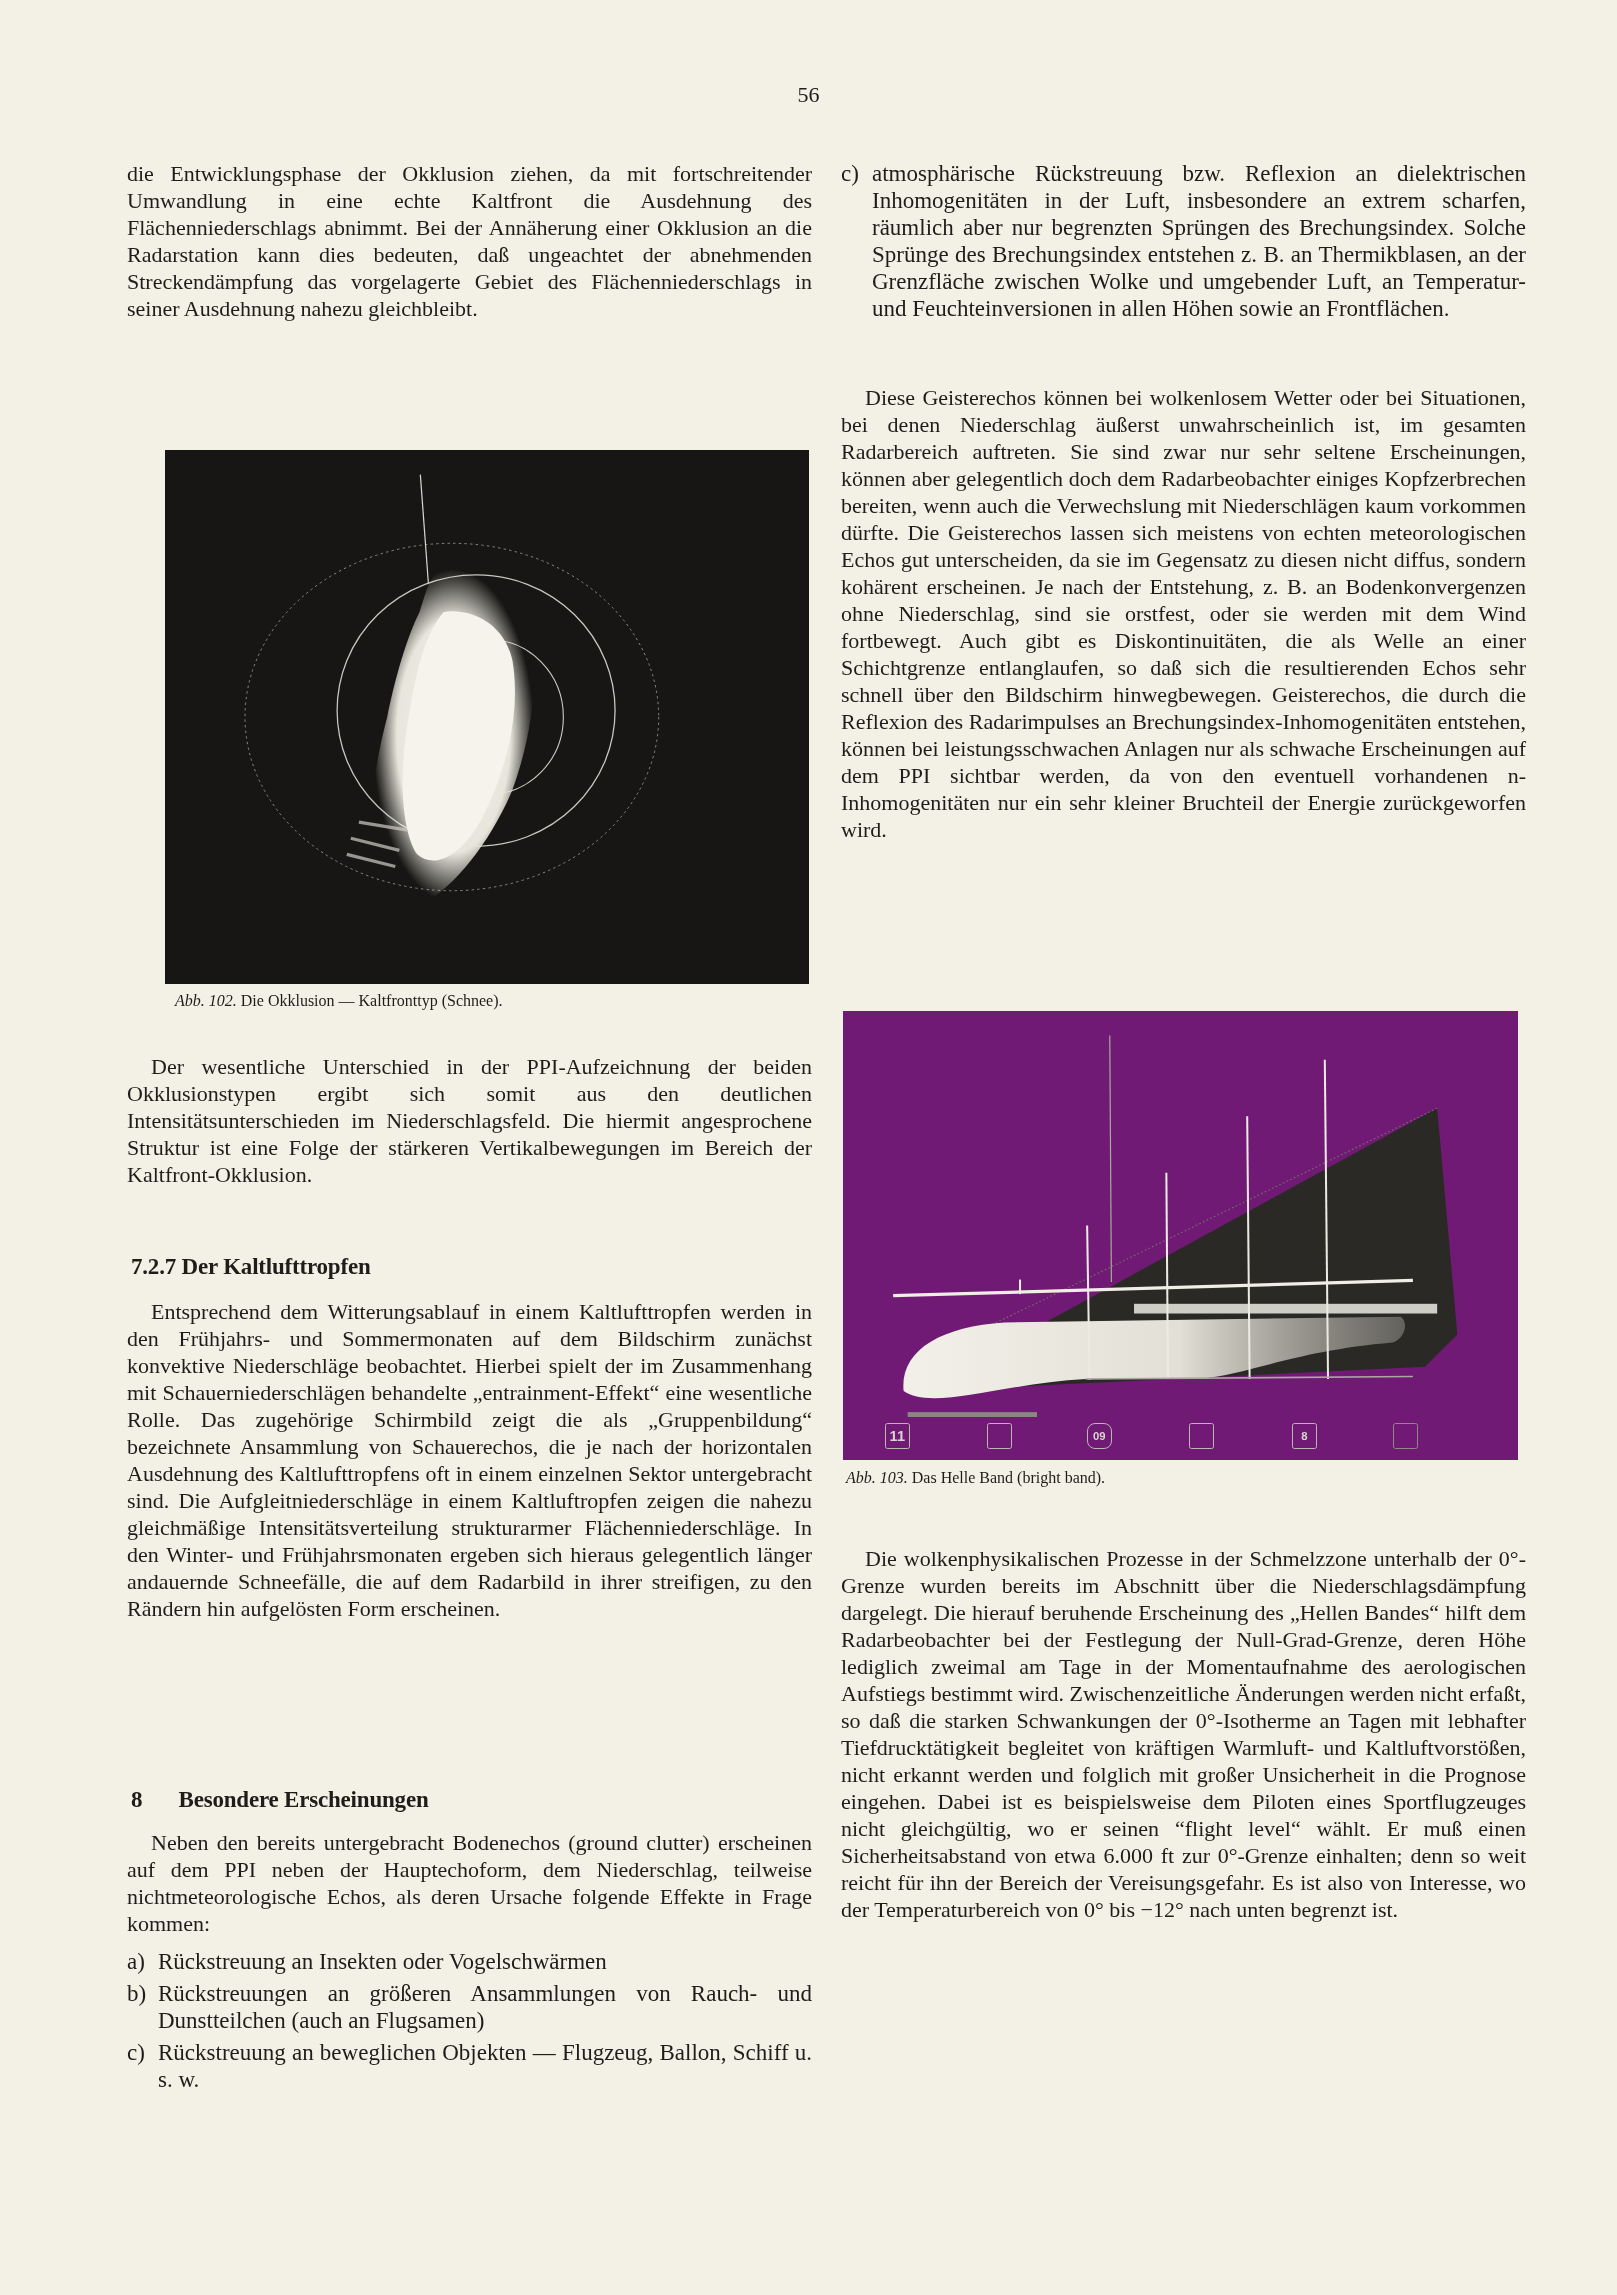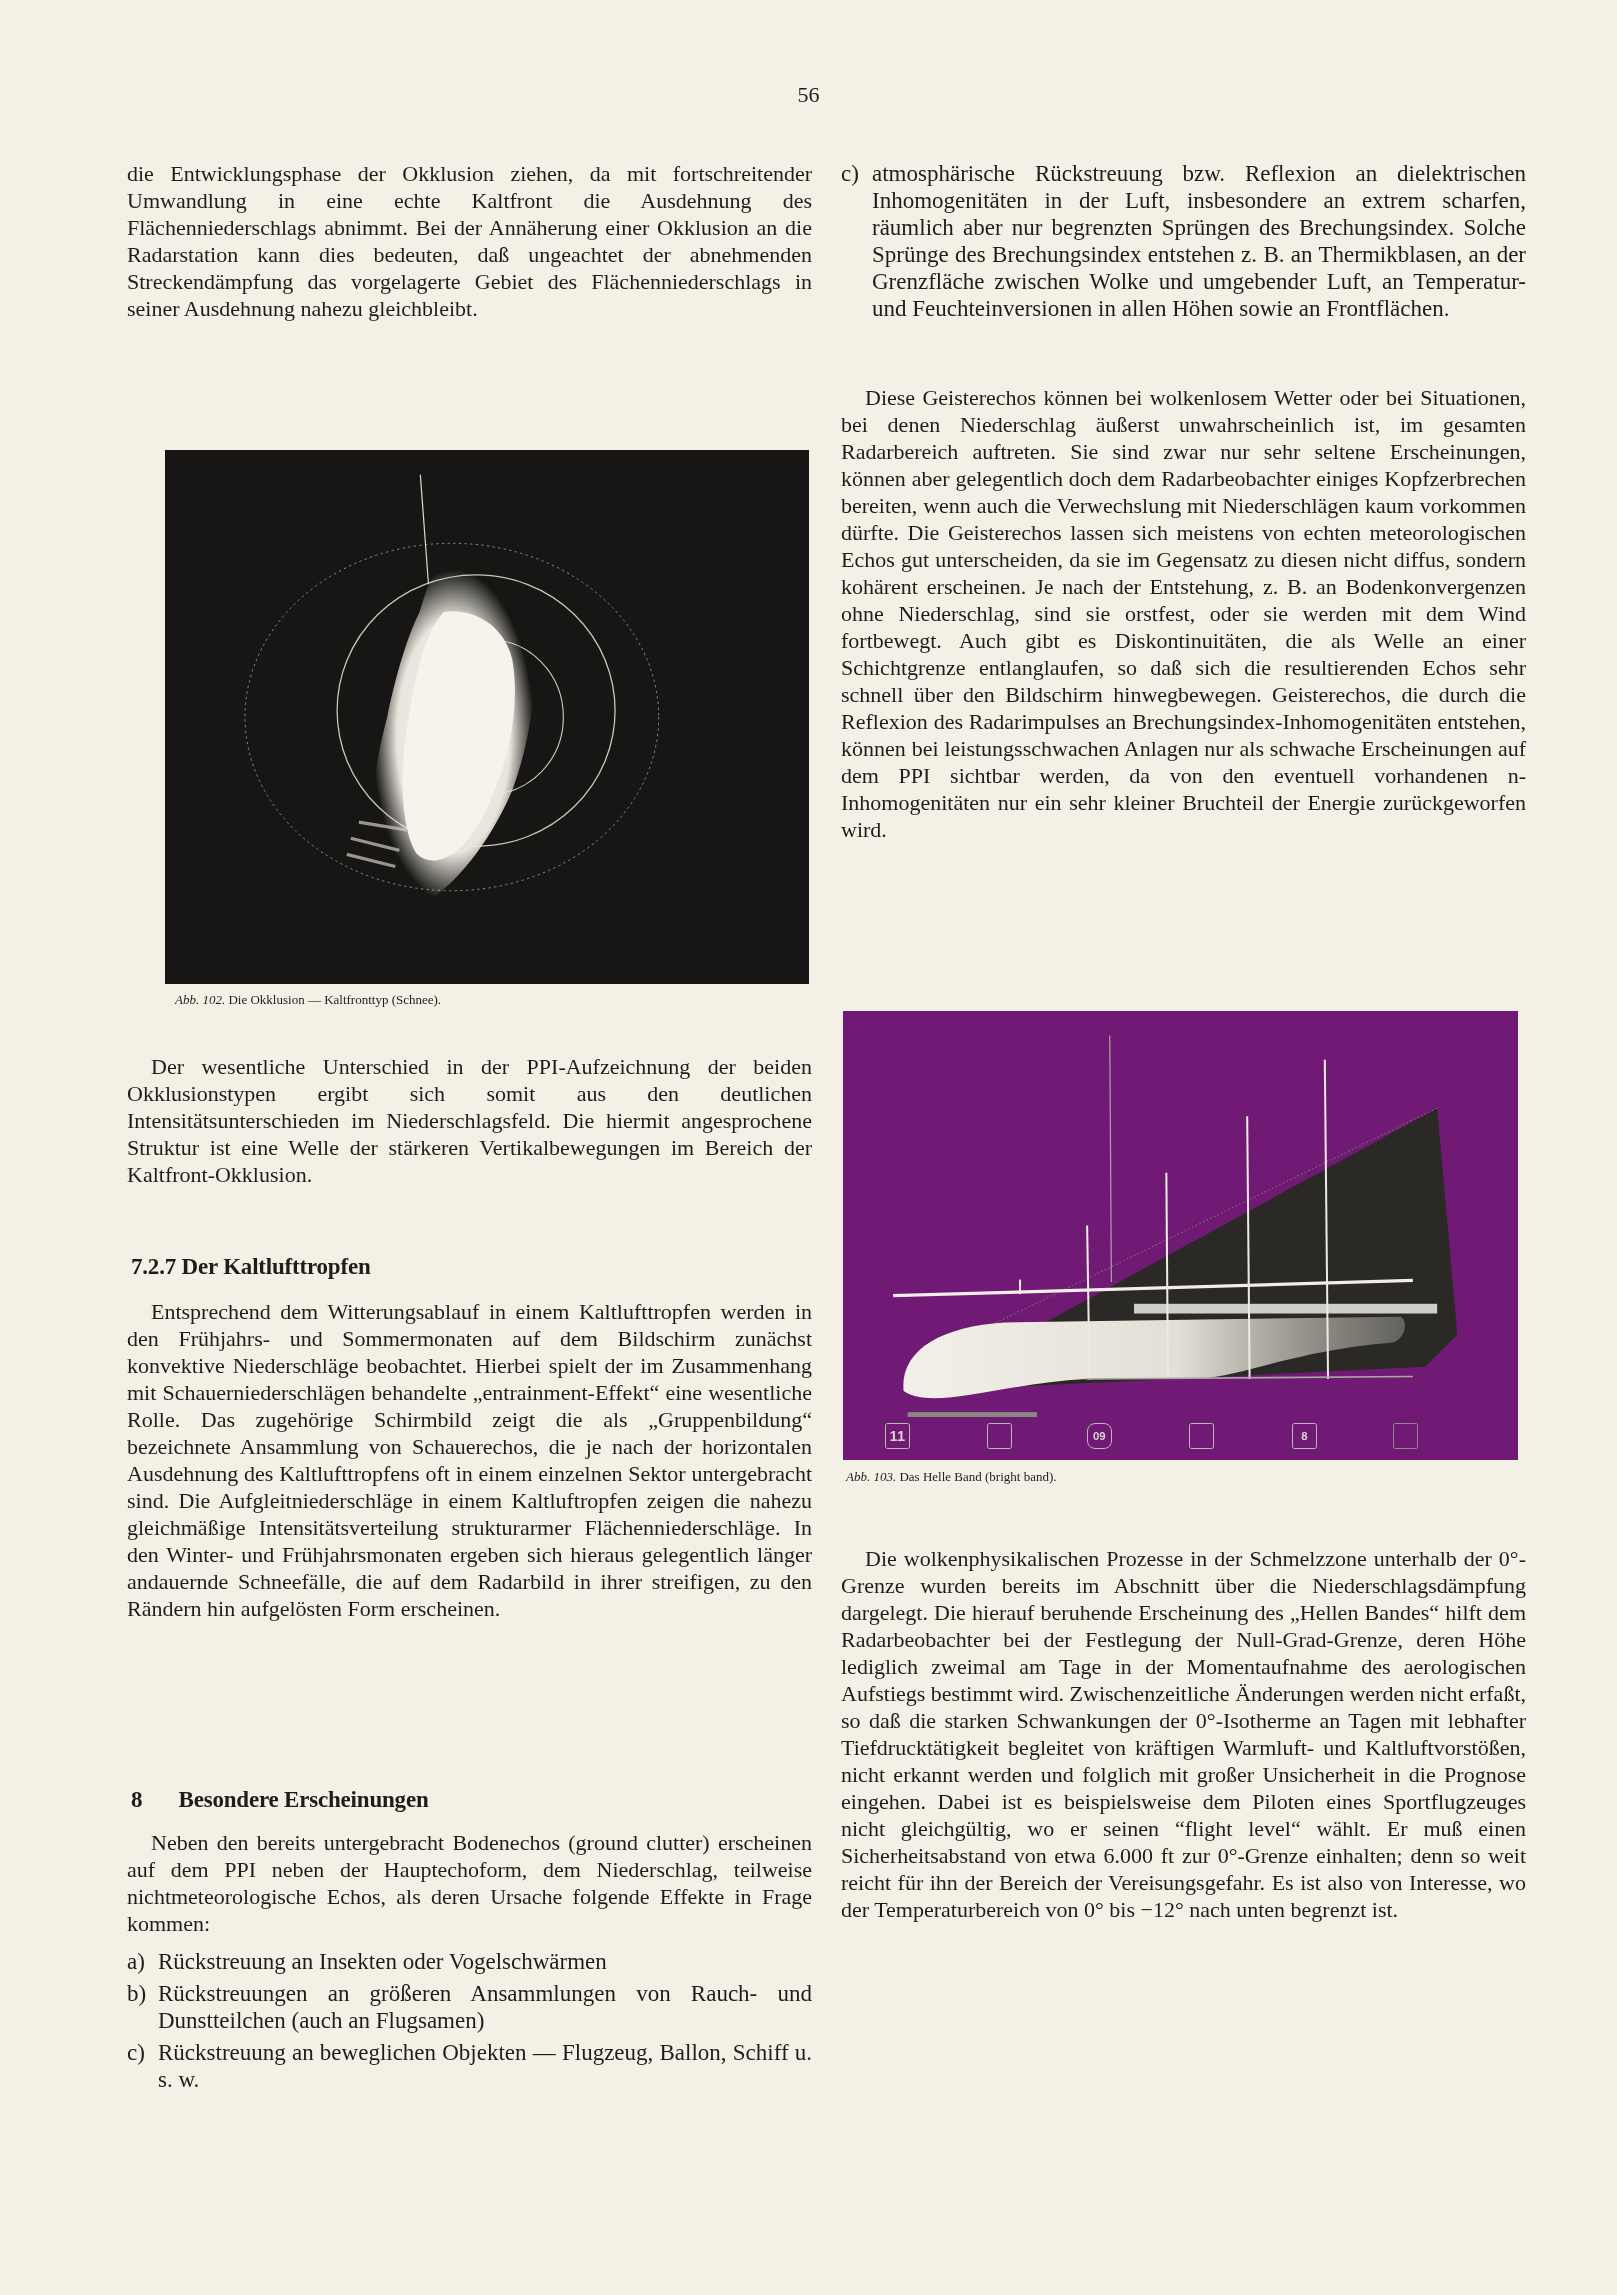--- a/index.html
+++ b/index.html
@@ -22,21 +22,21 @@
     margin: 0; font-size: 22px; line-height: 27px;
     text-align: justify; hyphens: none;
   }
   p.indent { text-indent: 24px; }
   .item { display: flex; font-size: 23px; line-height: 27px; text-align: justify; }
   .item .lbl { width: 31px; flex: 0 0 31px; }
   .item .txt { flex: 1; text-align: justify; }
   h2.sec { margin: 4px; font-size: 23px; font-weight: bold; letter-spacing: -0.2px; }
   h2.sec .num { display: inline-block; }
   h2.sec .it { font-style: italic; font-weight: normal; }
-  .caption { font-size: 13px; }
+  .caption { font-size: 16px; }
   .caption .abb { font-style: italic; }
   .fig { position: absolute; background: #171614; overflow: hidden; }
 </style>
 </head>
 <body>
 
 <div class="page-number">56</div>
 
 <div class="col col-left" style="top:160px;">
   <p class="body">die Entwicklungsphase der Okklusion ziehen, da mit fortschreitender Umwandlung in eine echte Kaltfront die Ausdehnung des Flächenniederschlags abnimmt. Bei der Annäherung einer Okklusion an die Radarstation kann dies bedeuten, daß ungeachtet der abnehmenden Streckendämpfung das vorgelagerte Gebiet des Flächenniederschlags in seiner Ausdehnung nahezu gleichbleibt.</p>
@@ -59,21 +59,21 @@
     <path d="M345,200 C380,195 420,215 430,260 C440,320 425,390 395,450 C370,500 335,520 312,500 C292,470 290,400 300,340 C308,290 318,230 345,200 Z" fill="#f5f3ec"></path>
     <path d="M240,460 L300,470 M230,480 L290,495 M225,500 L285,515" stroke="#cfcdc4" stroke-width="4" opacity="0.7"></path>
   </svg>
 </div>
 <div class="caption" style="position:absolute; left:175px; top:992px;">
   <span class="abb">Abb. 102.</span>
   <span>Die Okklusion — Kaltfronttyp (Schnee).</span>
 </div>
 
 <div class="col col-left" style="top:1053px;">
-  <p class="body indent">Der wesentliche Unterschied in der PPI-Aufzeichnung der beiden Okklusionstypen ergibt sich somit aus den deutlichen Intensitätsunterschieden im Niederschlagsfeld. Die hiermit angesprochene Struktur ist eine Welle der stärkeren Vertikalbewegungen im Bereich der Kaltfront-Okklusion.</p>
+  <p class="body indent">Der wesentliche Unterschied in der PPI-Aufzeichnung der beiden Okklusionstypen ergibt sich somit aus den deutlichen Intensitätsunterschieden im Niederschlagsfeld. Die hiermit angesprochene Struktur ist eine Folge der stärkeren Vertikalbewegungen im Bereich der Kaltfront-Okklusion.</p>
 </div>
 
 <div class="col col-left" style="top:1250px;">
   <h2 class="sec">
     <span class="num">7.2.7</span>
     <span>Der Kaltlufttropfen</span>
   </h2>
   <p class="body indent" style="margin-top:18px;">Entsprechend dem Witterungsablauf in einem Kaltlufttropfen werden in den Frühjahrs- und Sommermonaten auf dem Bildschirm zunächst konvektive Niederschläge beobachtet. Hierbei spielt der im Zusammenhang mit Schauerniederschlägen behandelte „entrainment-Effekt“ eine wesentliche Rolle. Das zugehörige Schirmbild zeigt die als „Gruppenbildung“ bezeichnete Ansammlung von Schauerechos, die je nach der horizontalen Ausdehnung des Kaltlufttropfens oft in einem einzelnen Sektor untergebracht sind. Die Aufgleitniederschläge in einem Kaltluftropfen zeigen die nahezu gleichmäßige Intensitätsverteilung strukturarmer Flächenniederschläge. In den Winter- und Frühjahrsmonaten ergeben sich hieraus gelegentlich länger andauernde Schneefälle, die auf dem Radarbild in ihrer streifigen, zu den Rändern hin aufgelösten Form erscheinen.</p>
 </div>
 

